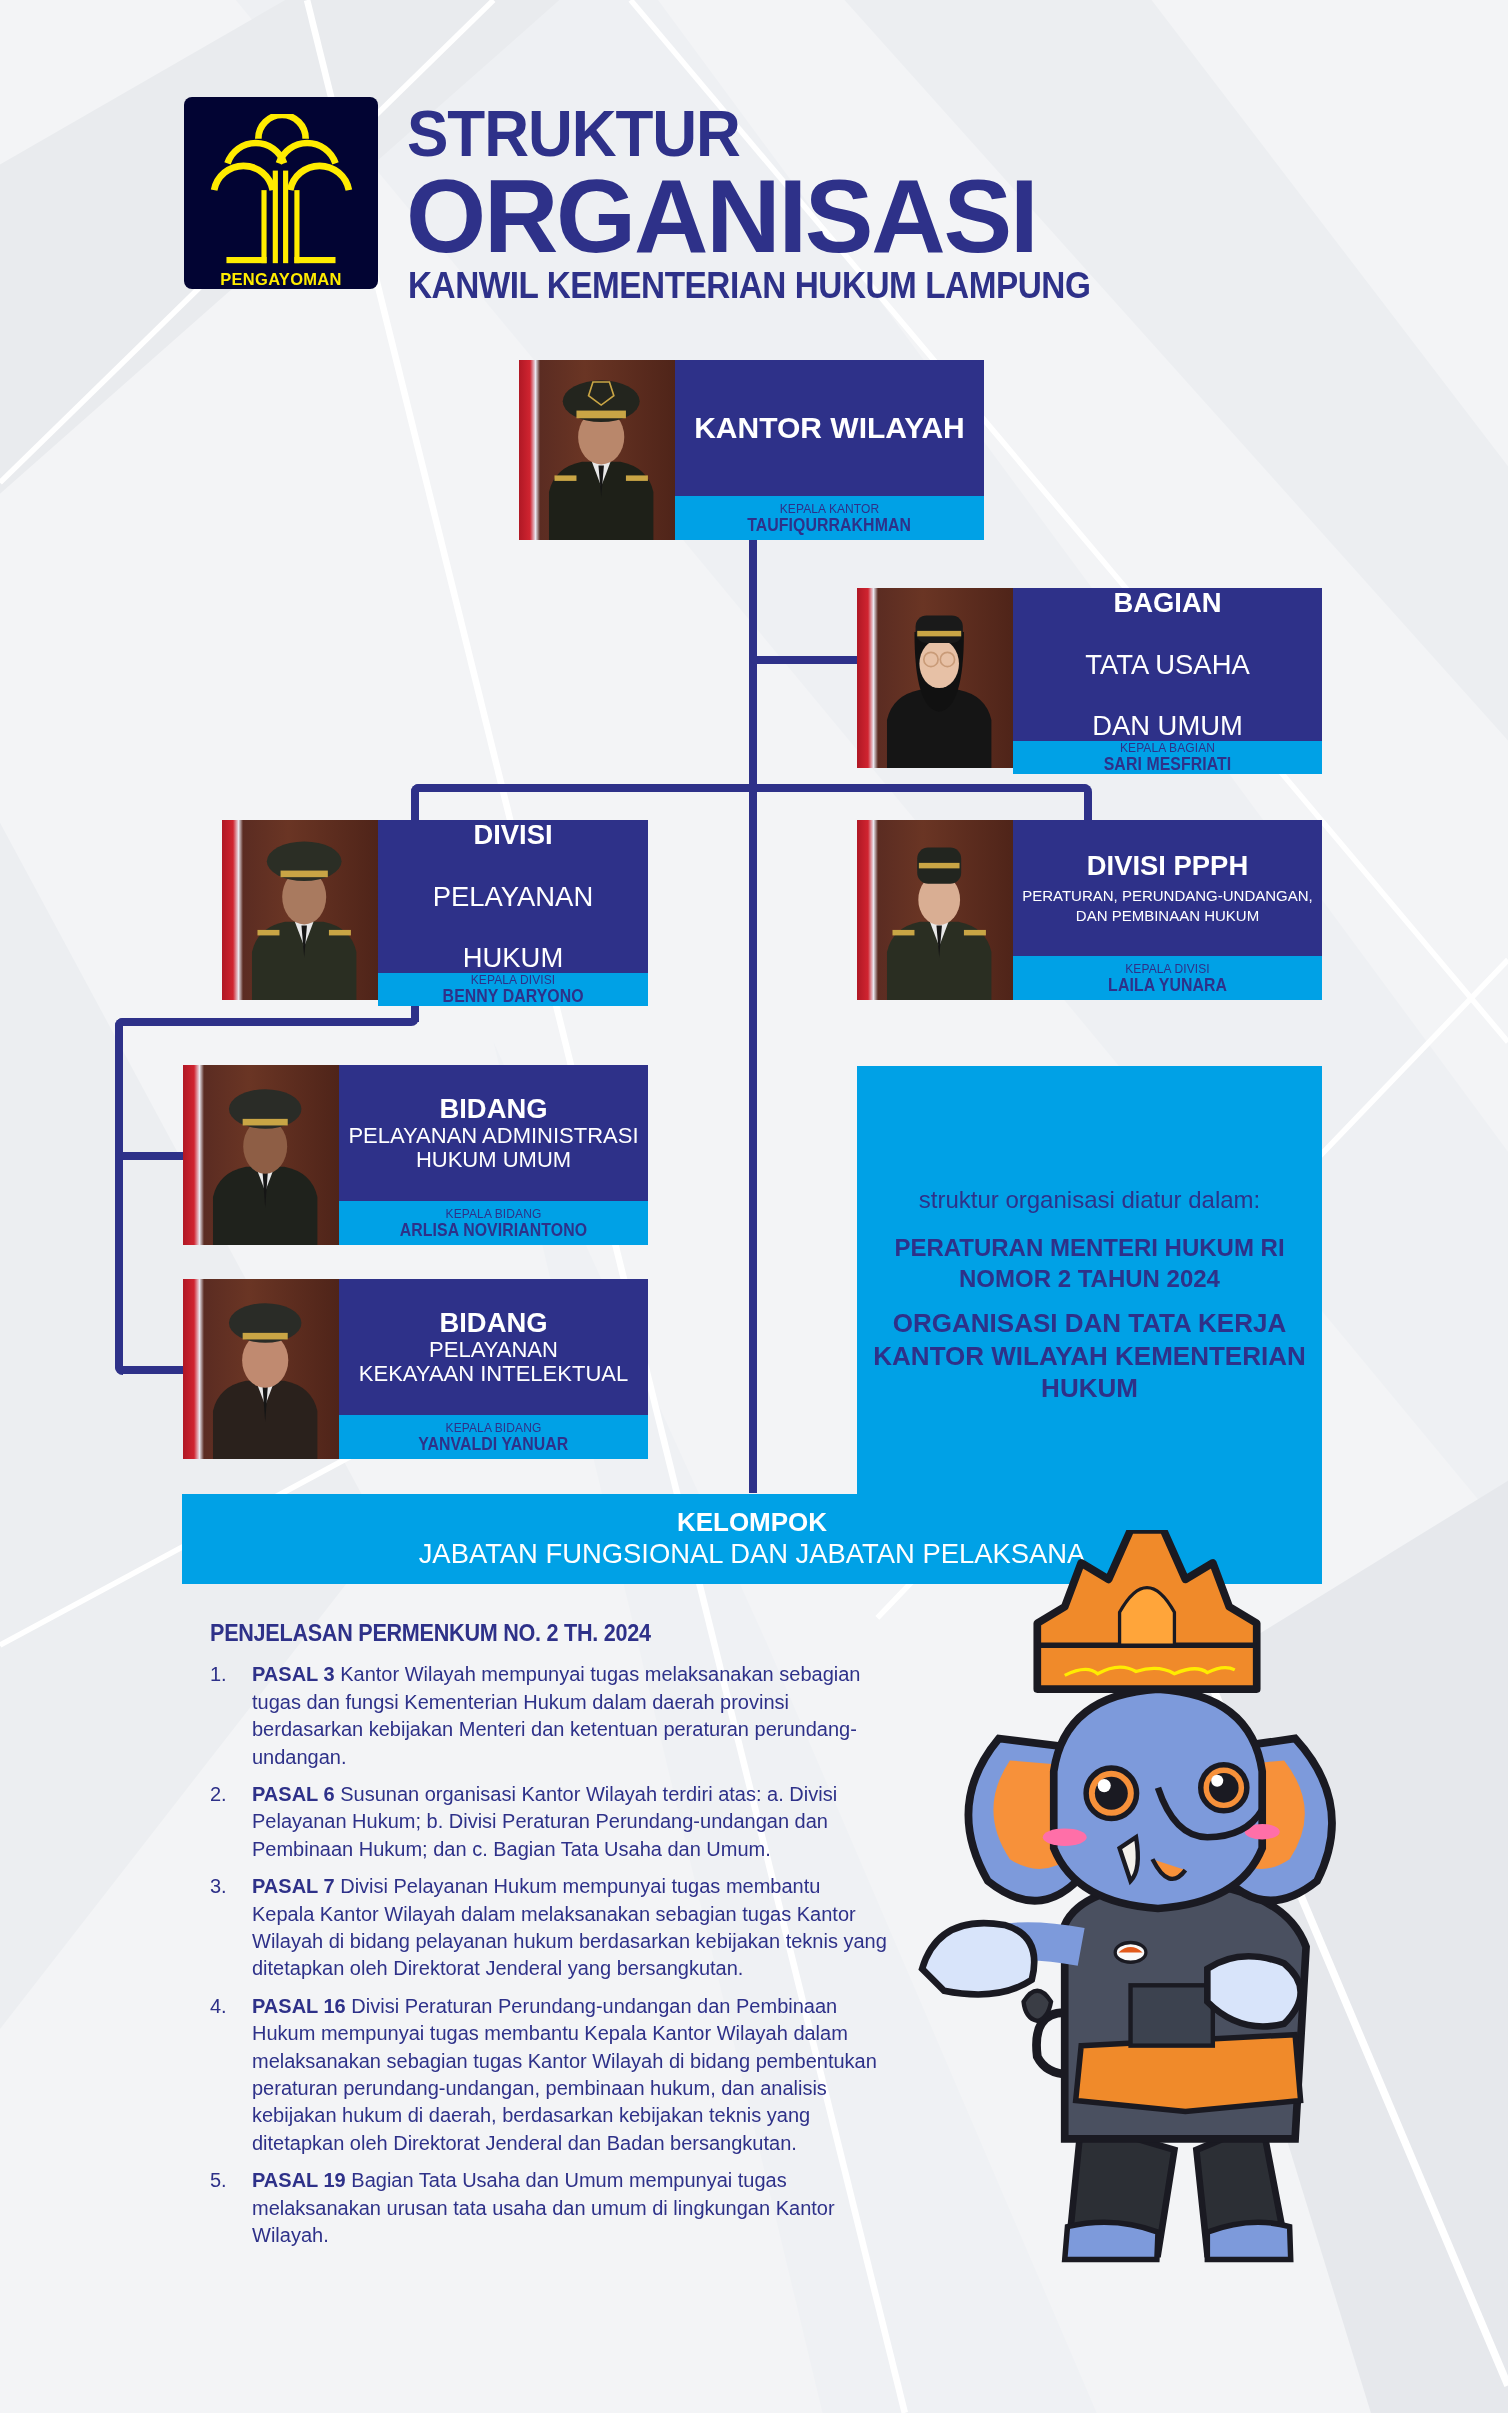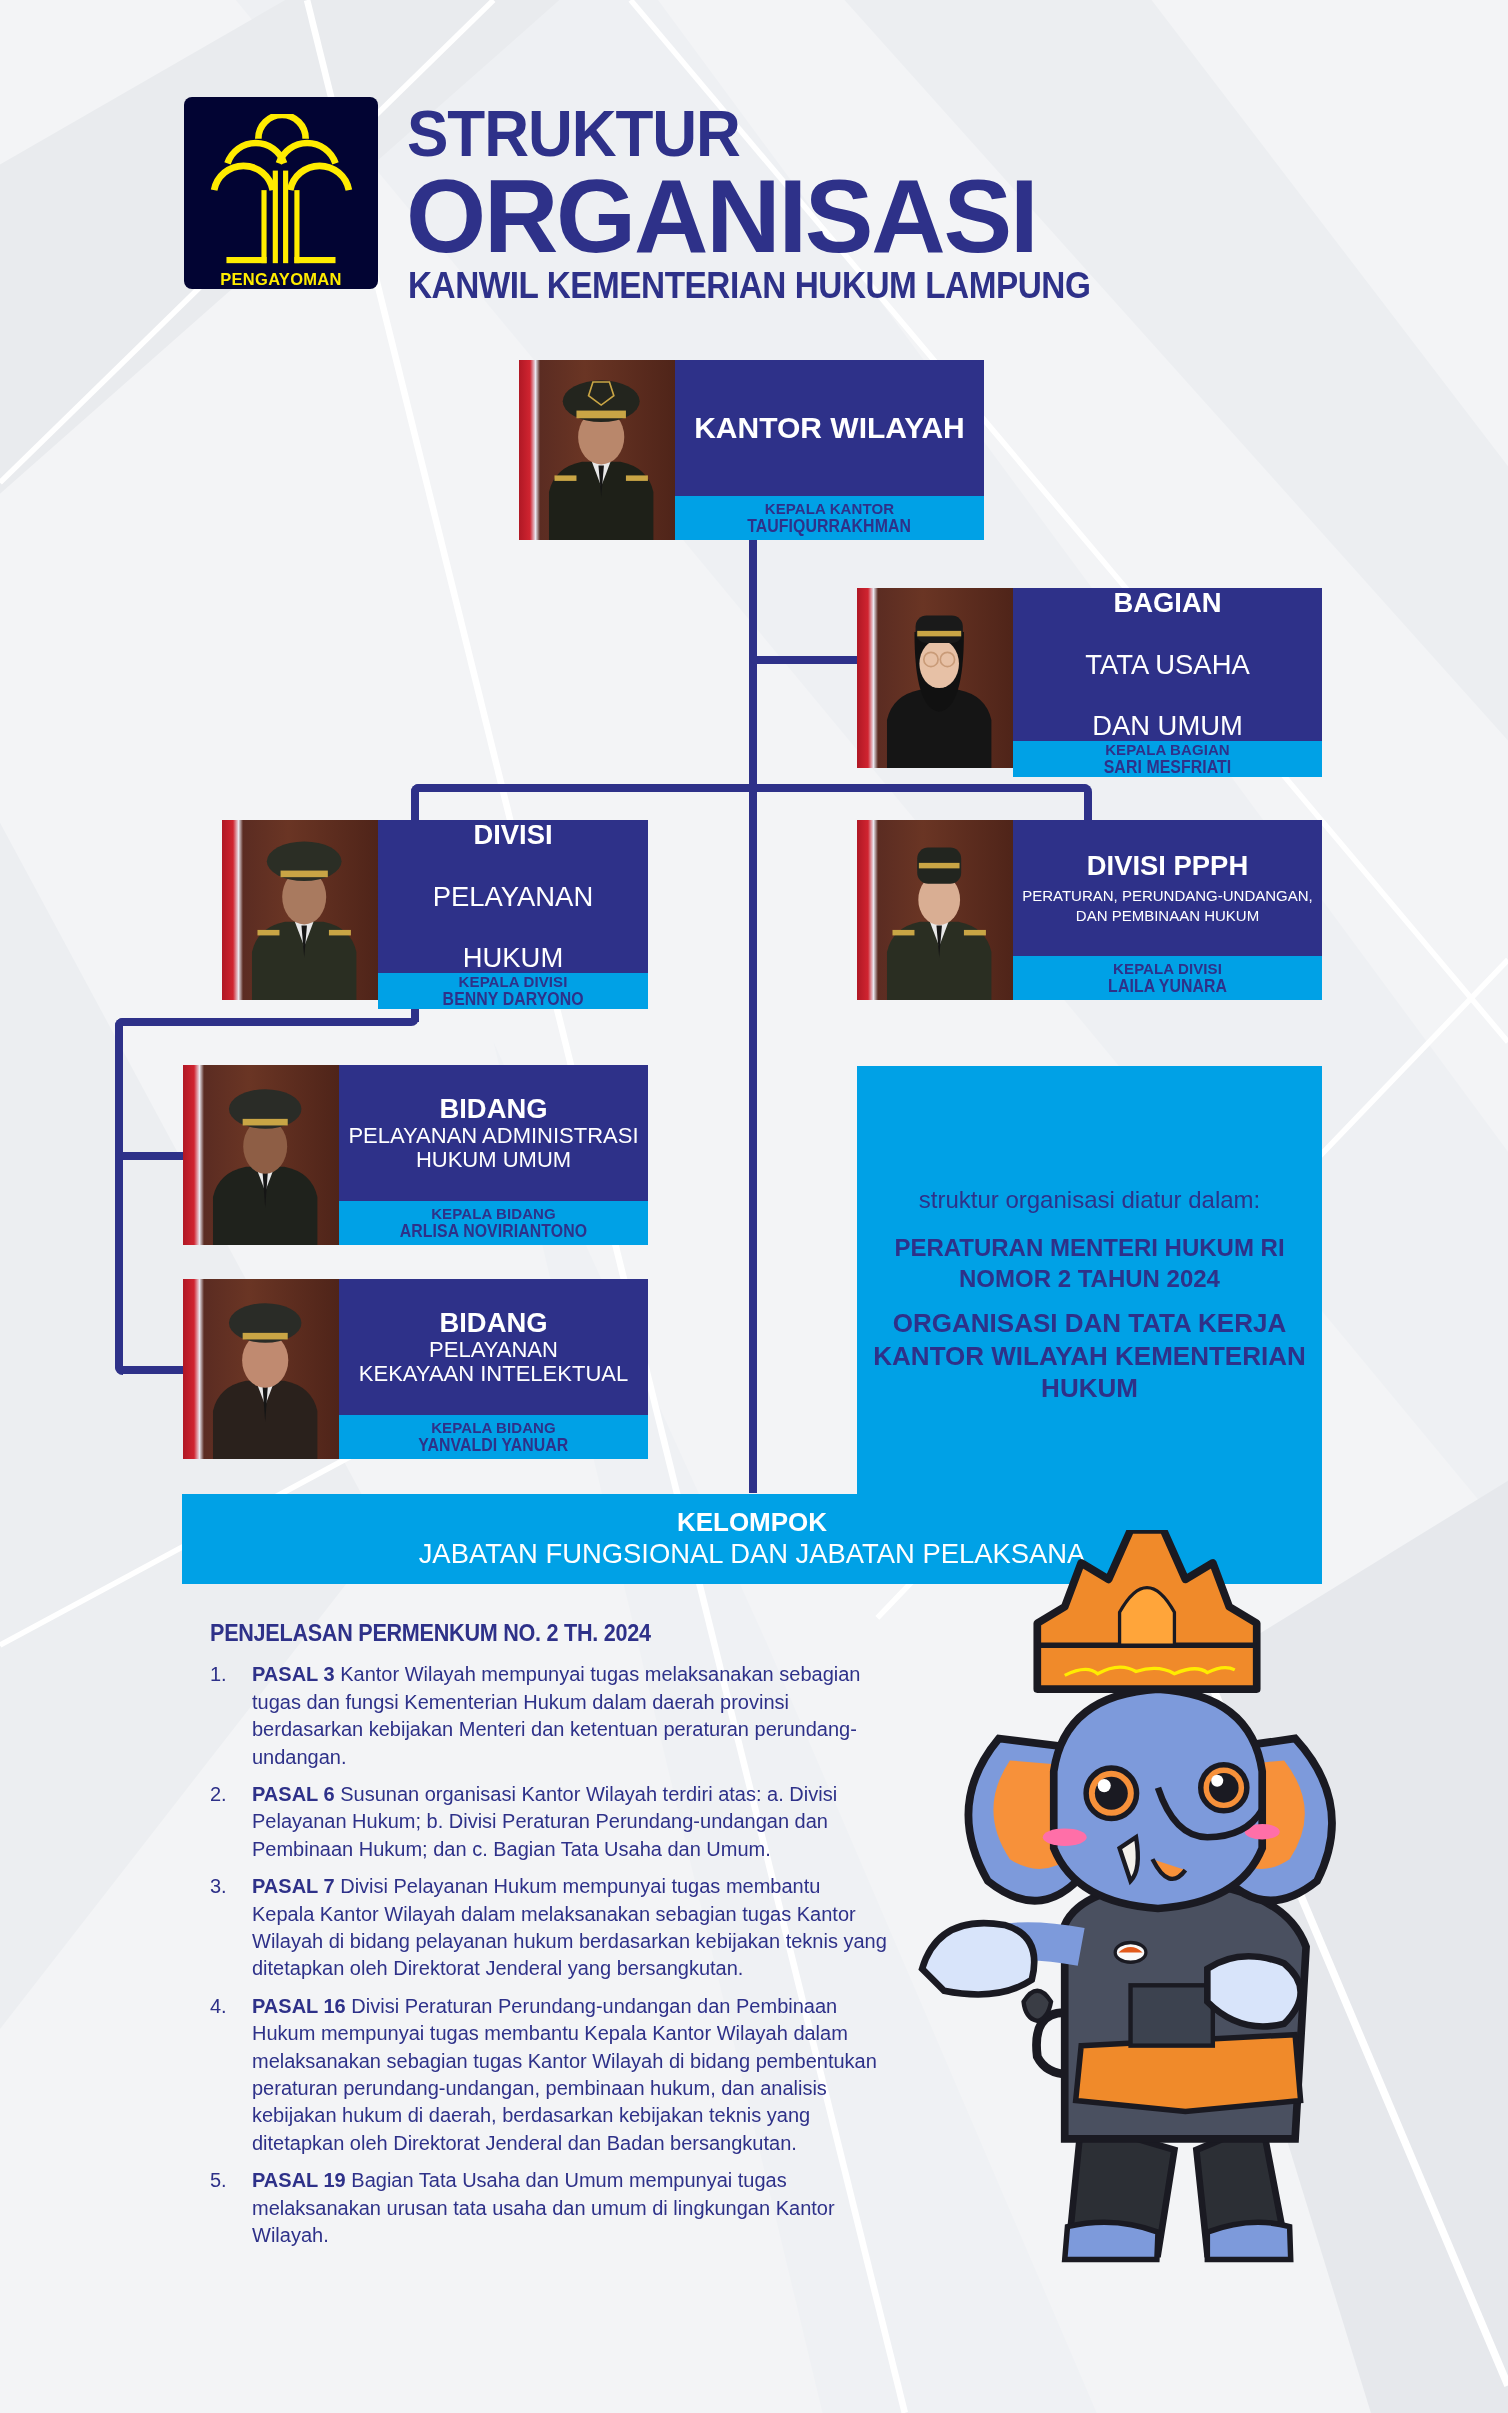--- a/index.html
+++ b/index.html
@@ -45,21 +45,21 @@
   .card .top {
     flex: 1; background: #2E3189; color: #fff;
     display: flex; flex-direction: column; align-items: center; justify-content: center;
     text-align: center; line-height: 1.08;
   }
   .card .bottom {
     height: 44px; background: #00A1E6;
     display: flex; flex-direction: column; align-items: center; justify-content: center;
     text-align: center; color: #2E3189;
   }
-  .card .role { font-size: 15px; font-weight: 700; letter-spacing: 0.1px; }
+  .card .role { font-size: 12px; font-weight: 400; letter-spacing: 0.1px; }
   .card .name { font-size: 18px; font-weight: 900; line-height: 1.05; letter-spacing: 0.1px; transform: scaleX(0.88); }
   .t-bold { font-weight: 700; font-size: 27.4px; }
   .t-reg { font-weight: 400; font-size: 27.4px; margin-top: 32px; }
   .t-small { font-weight: 400; font-size: 15px; line-height: 1.3; }
   .t-mid { font-weight: 400; font-size: 22px; }
 
   
   .info-box {
     left: 857px; top: 1066px; width: 465px; height: 459px;
     background: #00A1E6; color: #2E3189;

